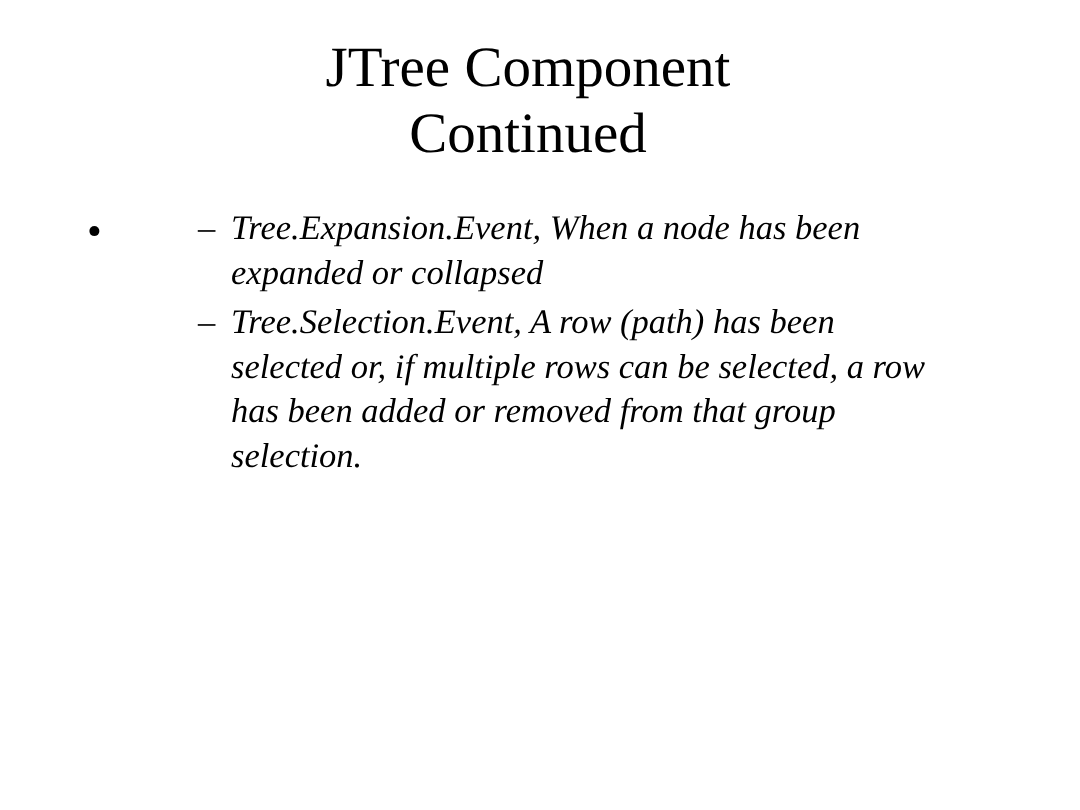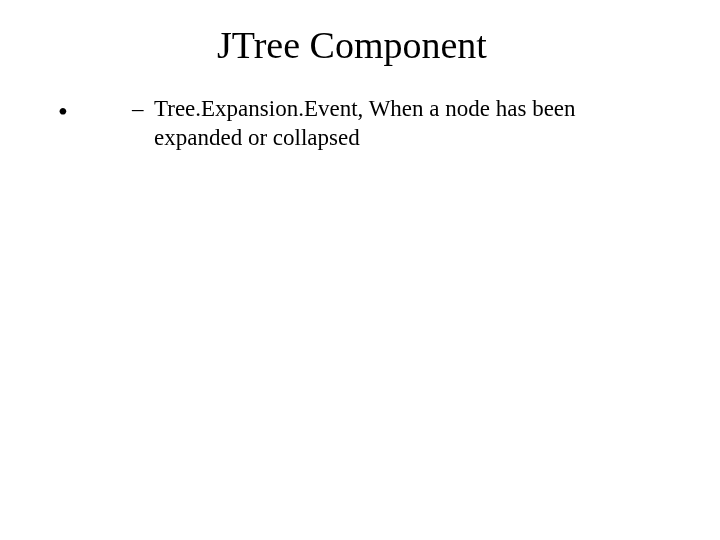--- a/index.html
+++ b/index.html
@@ -38,20 +38,21 @@
     .bullet-l1::before {
       content: "•";
       position: absolute;
       left: 0;
       top: 0;
       font-size: 28px;
     }
     .sub-bullets {
       list-style: none;
       padding-left: 48px;
+      font-style: italic;
     }
     .bullet-l2 {
       font-size: 23px;
       line-height: 1.28;
       position: relative;
       padding-left: 22px;
       margin-bottom: 4px;
       padding-right: 40px;
     }
     .bullet-l2::before {
@@ -61,24 +62,28 @@
       top: 0;
       font-size: 23px;
     }
   </style>
 </head>
 <body>
 
 <div class="slide">
   <h1 class="title">
     <span>JTree Component</span><br>
+    <span>Continued</span>
   </h1>
 
   <ul class="bullets">
     <li class="bullet-l1">
       <ul class="sub-bullets">
         <li class="bullet-l2">
           <span>Tree.Expansion.Event, When a node has been expanded or collapsed</span>
         </li>
+        <li class="bullet-l2">
+          <span>Tree.Selection.Event, A row (path) has been selected or, if multiple rows can be selected, a row has been added or removed from that group selection.</span>
+        </li>
       </ul>
     </li>
   </ul>
 </div>
 
 </body></html>

